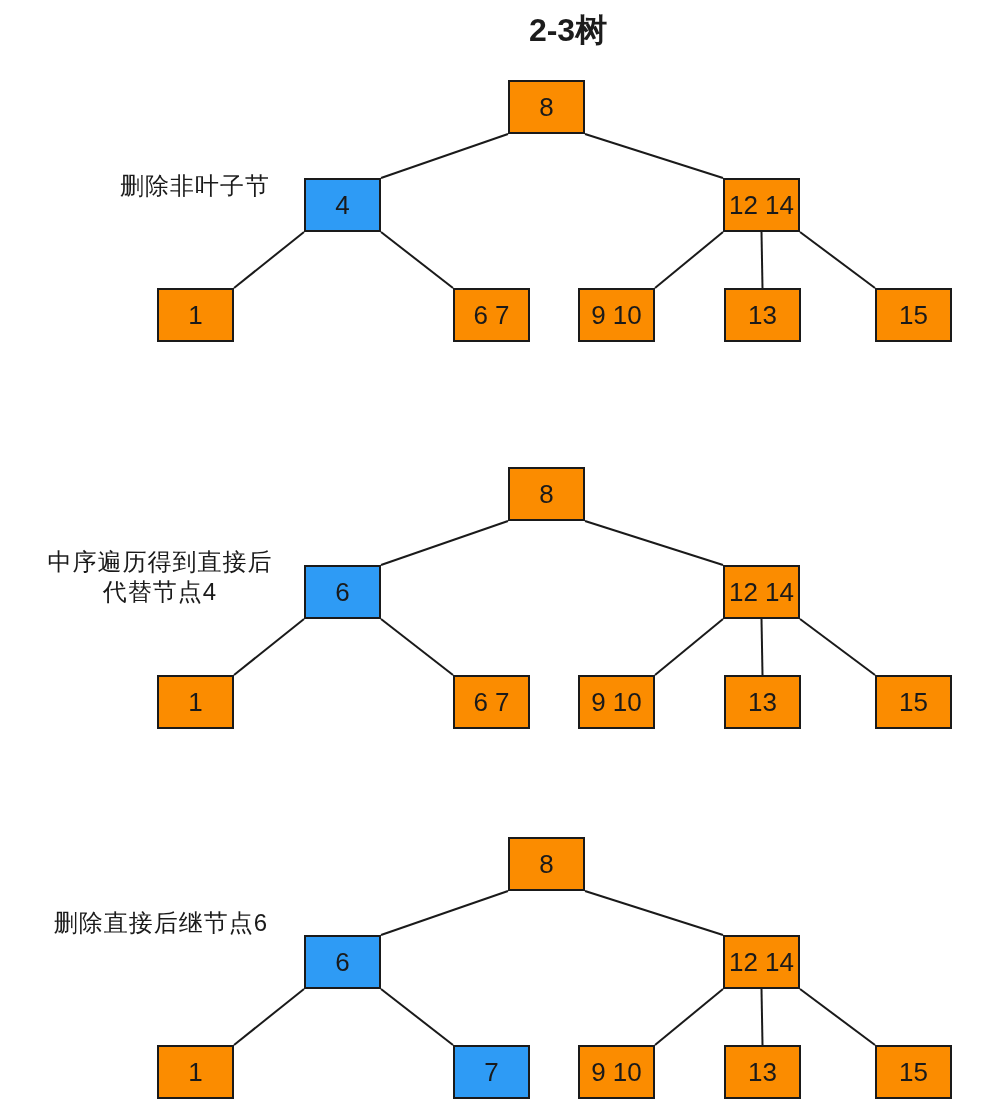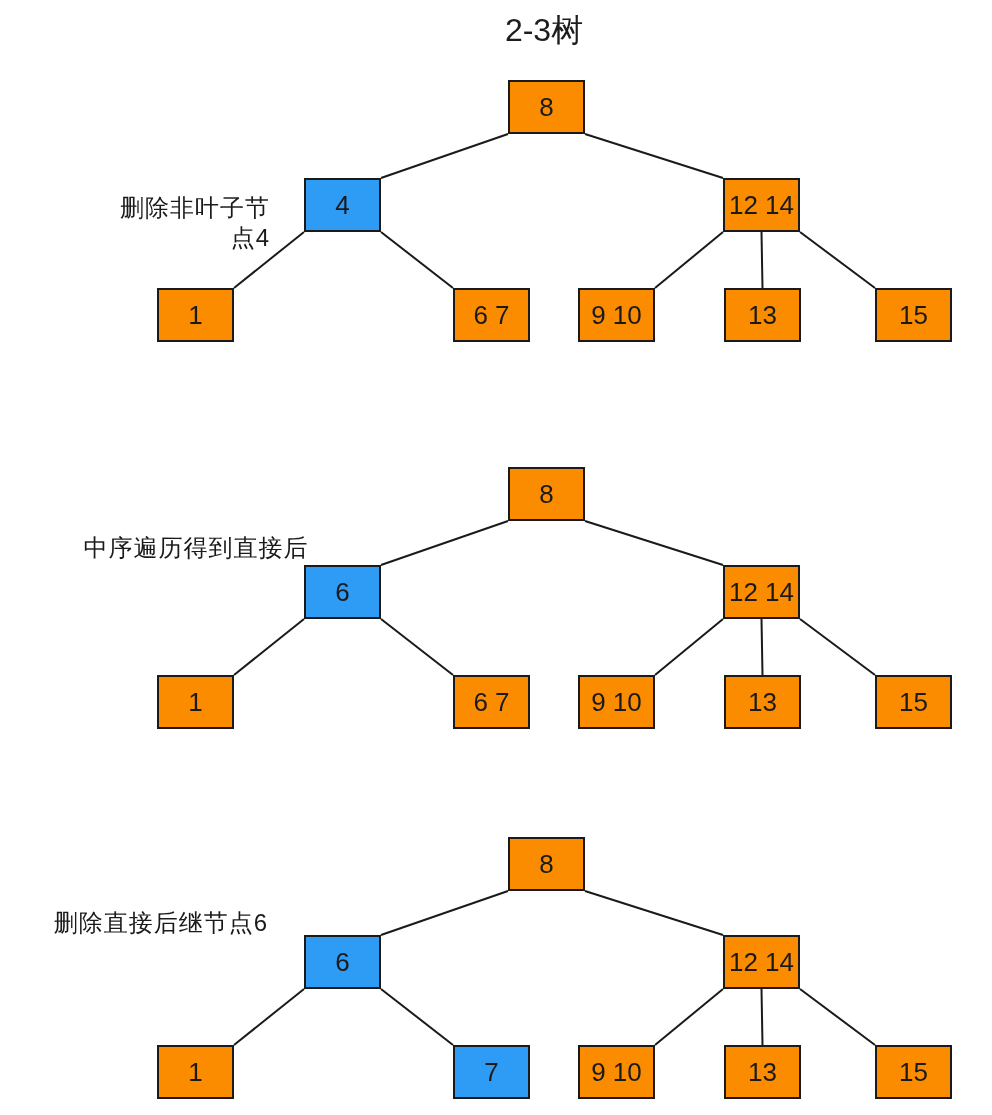--- a/index.html
+++ b/index.html
@@ -80,41 +80,41 @@
     </svg>
   <div id="nodes-layer">
       <div class="node" style="left: 508px; top: 80px; width: 77px; height: 54px; background: rgb(251, 140, 0); border-color: rgb(26, 26, 26); color: rgb(26, 26, 26);">8</div>
       <div class="node" style="left: 304px; top: 178px; width: 77px; height: 54px; background: rgb(46, 155, 245); border-color: rgb(26, 26, 26); color: rgb(26, 26, 26);">4</div>
       <div class="node" style="left: 723px; top: 178px; width: 77px; height: 54px; background: rgb(251, 140, 0); border-color: rgb(26, 26, 26); color: rgb(26, 26, 26);">12 14</div>
       <div class="node" style="left: 157px; top: 288px; width: 77px; height: 54px; background: rgb(251, 140, 0); border-color: rgb(26, 26, 26); color: rgb(26, 26, 26);">1</div>
       <div class="node" style="left: 453px; top: 288px; width: 77px; height: 54px; background: rgb(251, 140, 0); border-color: rgb(26, 26, 26); color: rgb(26, 26, 26);">6 7</div>
       <div class="node" style="left: 578px; top: 288px; width: 77px; height: 54px; background: rgb(251, 140, 0); border-color: rgb(26, 26, 26); color: rgb(26, 26, 26);">9 10</div>
       <div class="node" style="left: 724px; top: 288px; width: 77px; height: 54px; background: rgb(251, 140, 0); border-color: rgb(26, 26, 26); color: rgb(26, 26, 26);">13</div>
       <div class="node" style="left: 875px; top: 288px; width: 77px; height: 54px; background: rgb(251, 140, 0); border-color: rgb(26, 26, 26); color: rgb(26, 26, 26);">15</div>
-      <div class="steplabel" style="left: 195px; top: 193px; text-align: right;">
+      <div class="steplabel" style="left: 195px; top: 171px;">
         <div>删除非叶子节</div>
-        <div>点4</div>
       </div>
       <div class="node" style="left: 508px; top: 467px; width: 77px; height: 54px; background: rgb(251, 140, 0); border-color: rgb(26, 26, 26); color: rgb(26, 26, 26);">8</div>
       <div class="node" style="left: 304px; top: 565px; width: 77px; height: 54px; background: rgb(46, 155, 245); border-color: rgb(26, 26, 26); color: rgb(26, 26, 26);">6</div>
       <div class="node" style="left: 723px; top: 565px; width: 77px; height: 54px; background: rgb(251, 140, 0); border-color: rgb(26, 26, 26); color: rgb(26, 26, 26);">12 14</div>
       <div class="node" style="left: 157px; top: 675px; width: 77px; height: 54px; background: rgb(251, 140, 0); border-color: rgb(26, 26, 26); color: rgb(26, 26, 26);">1</div>
       <div class="node" style="left: 453px; top: 675px; width: 77px; height: 54px; background: rgb(251, 140, 0); border-color: rgb(26, 26, 26); color: rgb(26, 26, 26);">6 7</div>
       <div class="node" style="left: 578px; top: 675px; width: 77px; height: 54px; background: rgb(251, 140, 0); border-color: rgb(26, 26, 26); color: rgb(26, 26, 26);">9 10</div>
       <div class="node" style="left: 724px; top: 675px; width: 77px; height: 54px; background: rgb(251, 140, 0); border-color: rgb(26, 26, 26); color: rgb(26, 26, 26);">13</div>
       <div class="node" style="left: 875px; top: 675px; width: 77px; height: 54px; background: rgb(251, 140, 0); border-color: rgb(26, 26, 26); color: rgb(26, 26, 26);">15</div>
-      <div class="steplabel" style="left: 160px; top: 533px; margin-left: 36px;">
+      <div class="steplabel" style="left: 160px; top: 547px;">
         <div>中序遍历得到直接后</div>
+        <div>代替节点4</div>
       </div>
       <div class="node" style="left: 508px; top: 837px; width: 77px; height: 54px; background: rgb(251, 140, 0); border-color: rgb(26, 26, 26); color: rgb(26, 26, 26);">8</div>
       <div class="node" style="left: 304px; top: 935px; width: 77px; height: 54px; background: rgb(46, 155, 245); border-color: rgb(26, 26, 26); color: rgb(26, 26, 26);">6</div>
       <div class="node" style="left: 723px; top: 935px; width: 77px; height: 54px; background: rgb(251, 140, 0); border-color: rgb(26, 26, 26); color: rgb(26, 26, 26);">12 14</div>
       <div class="node" style="left: 157px; top: 1045px; width: 77px; height: 54px; background: rgb(251, 140, 0); border-color: rgb(26, 26, 26); color: rgb(26, 26, 26);">1</div>
       <div class="node" style="left: 453px; top: 1045px; width: 77px; height: 54px; background: rgb(46, 155, 245); border-color: rgb(26, 26, 26); color: rgb(26, 26, 26);">7</div>
       <div class="node" style="left: 578px; top: 1045px; width: 77px; height: 54px; background: rgb(251, 140, 0); border-color: rgb(26, 26, 26); color: rgb(26, 26, 26);">9 10</div>
       <div class="node" style="left: 724px; top: 1045px; width: 77px; height: 54px; background: rgb(251, 140, 0); border-color: rgb(26, 26, 26); color: rgb(26, 26, 26);">13</div>
       <div class="node" style="left: 875px; top: 1045px; width: 77px; height: 54px; background: rgb(251, 140, 0); border-color: rgb(26, 26, 26); color: rgb(26, 26, 26);">15</div>
       <div class="steplabel" style="left: 161px; top: 908px;">
         <div>删除直接后继节点6</div>
       </div>
     </div>
-  <div class="title" id="title" style="left: 544px; top: 12px;">2-3树</div>
+  <div class="title" id="title" style="left: 568px; top: 12px; font-weight: bold;">2-3树</div>
 </div>
 
 </body></html>

